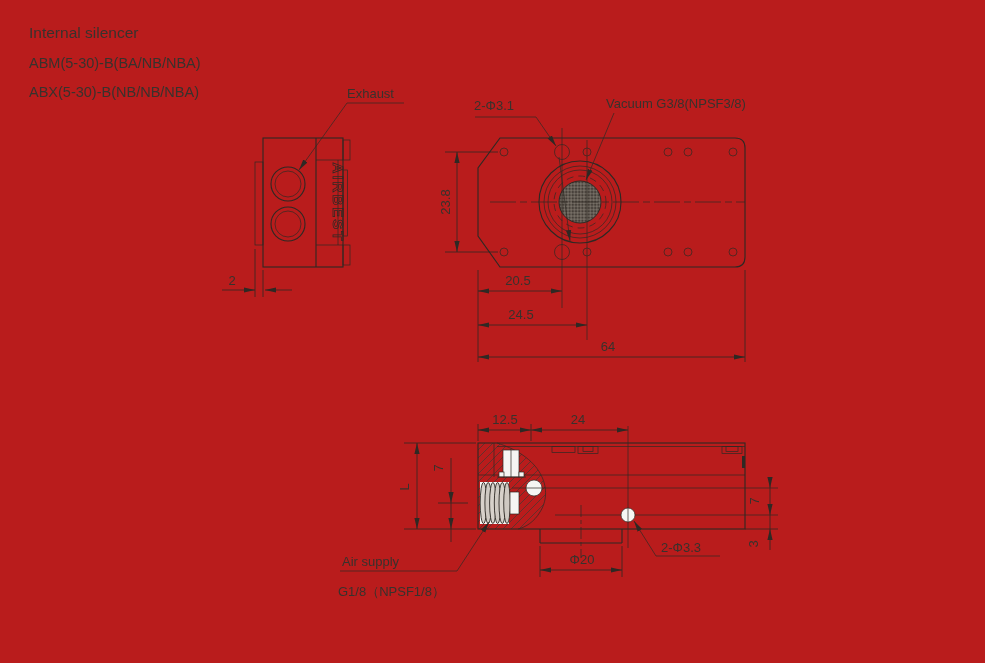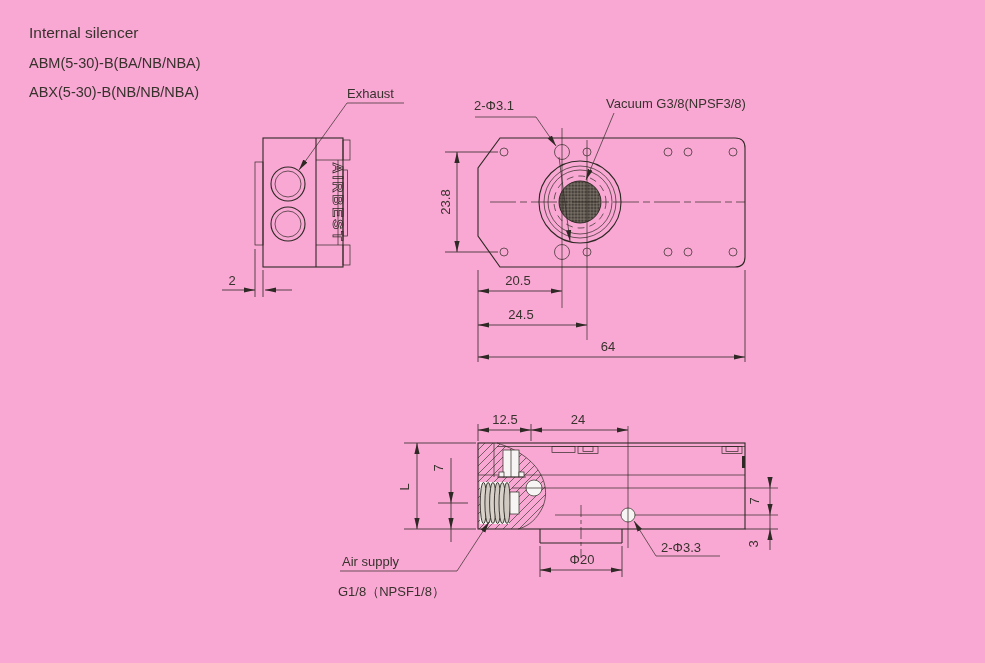--- a/index.html
+++ b/index.html
@@ -1,17 +1,17 @@
 <!DOCTYPE html>
 <html><head>
 <meta charset="utf-8">
 <style>
   html,body{margin:0;padding:0;}
   body{background:#f6f5f3;font-family:"Liberation Sans",sans-serif;}
-  .stage{position:relative;width:985px;height:663px;background:#f9a8d4;overflow:hidden;}
+  .stage{position:relative;width:985px;height:663px;background:#b91c1c;overflow:hidden;}
   svg{display:block;}
   text{fill:#38322d;font-family:"Liberation Sans",sans-serif;}
   .t-title{font-size:15.5px;}
   .t-model{font-size:14.5px;}
   .t-dim{font-size:13px;}
   .t-label{font-size:13px;}
   .ln{stroke:#2e2924;stroke-width:1.1;fill:none;}
   .thin{stroke:#2e2924;stroke-width:0.7;fill:none;}
   .dimln{stroke:#2e2924;stroke-width:0.8;fill:none;}
   .fillbg{fill:#f6f5f3;}

